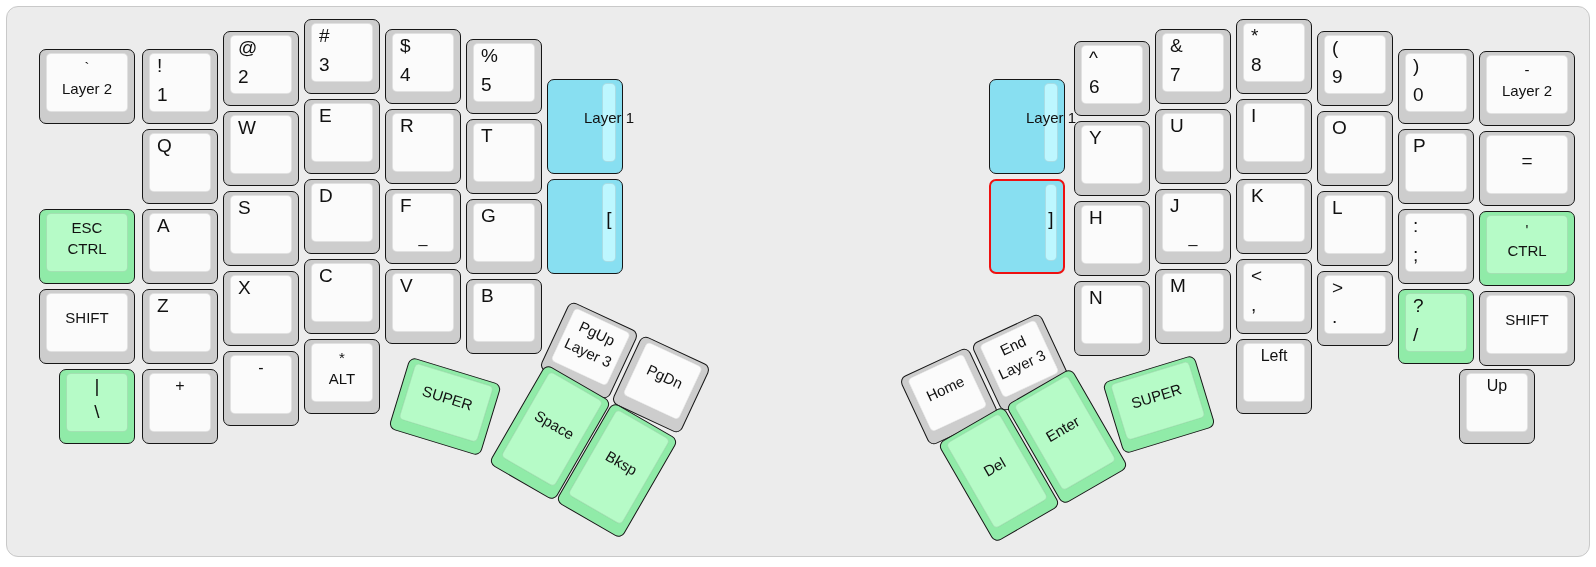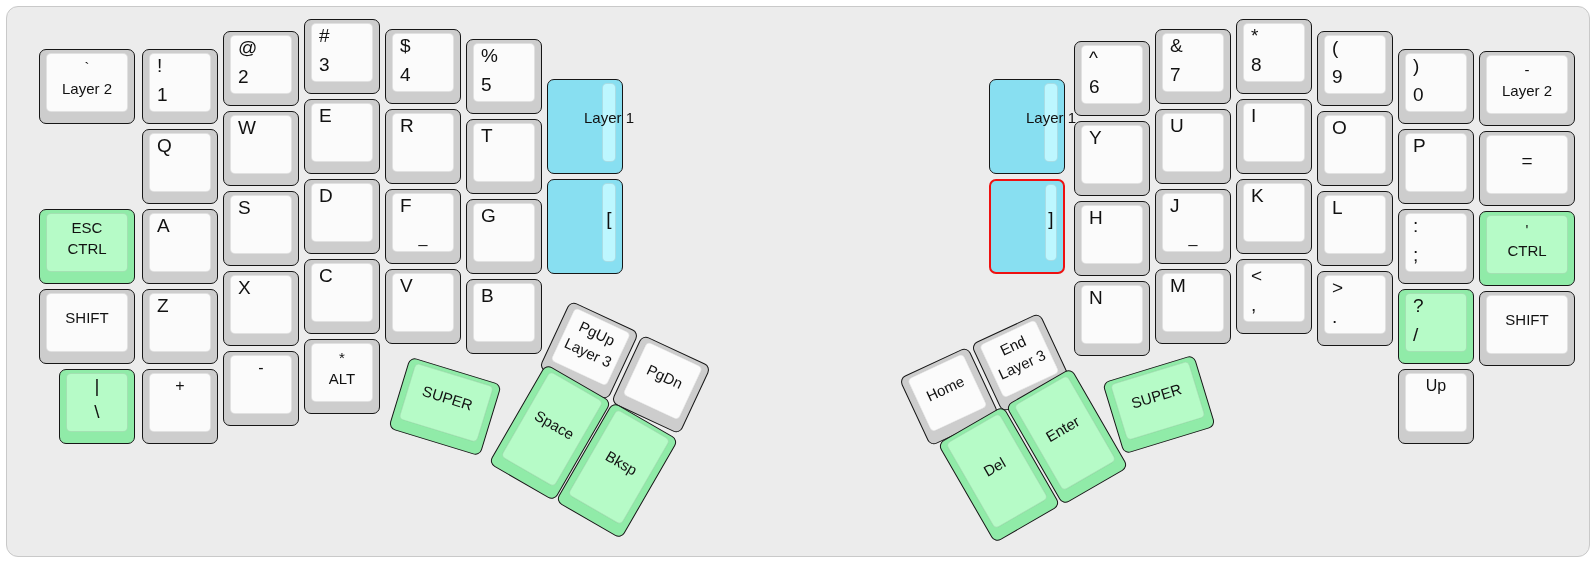--- a/index.html
+++ b/index.html
@@ -381,20 +381,27 @@
         </div>
       </div>
       <div class="key c-w" style="left: 1229px; top: 252px; width: 76px; height: 75px;">
         <div class="cap">
           <div class="labels a-split" style="font-size: 19px;">
             <div class="line">&lt;</div>
             <div class="line">,</div>
           </div>
         </div>
       </div>
+      <div class="key c-w" style="left: 1229px; top: 332px; width: 76px; height: 75px;">
+        <div class="cap">
+          <div class="labels a-top" style="font-size: 16px;">
+            <div class="line">Left</div>
+          </div>
+        </div>
+      </div>
       <div class="key c-w" style="left: 1310px; top: 24px; width: 76px; height: 75px;">
         <div class="cap">
           <div class="labels a-split" style="font-size: 19px;">
             <div class="line">(</div>
             <div class="line">9</div>
           </div>
         </div>
       </div>
       <div class="key c-w" style="left: 1310px; top: 104px; width: 76px; height: 75px;">
         <div class="cap">
@@ -442,21 +449,21 @@
         </div>
       </div>
       <div class="key c-g" style="left: 1391px; top: 282px; width: 76px; height: 75px;">
         <div class="cap">
           <div class="labels a-split" style="font-size: 19px;">
             <div class="line">?</div>
             <div class="line">/</div>
           </div>
         </div>
       </div>
-      <div class="key c-w" style="left: 1391px; top: 362px; width: 76px; height: 75px;">
+      <div class="key c-w" style="left: 1452px; top: 362px; width: 76px; height: 75px;">
         <div class="cap">
           <div class="labels a-top" style="font-size: 16px;">
             <div class="line">Up</div>
           </div>
         </div>
       </div>
       <div class="key c-w" style="left: 1472px; top: 44px; width: 96px; height: 75px;">
         <div class="cap">
           <div class="labels a-mid" style="font-size: 15px;">
             <div class="line">-</div>

